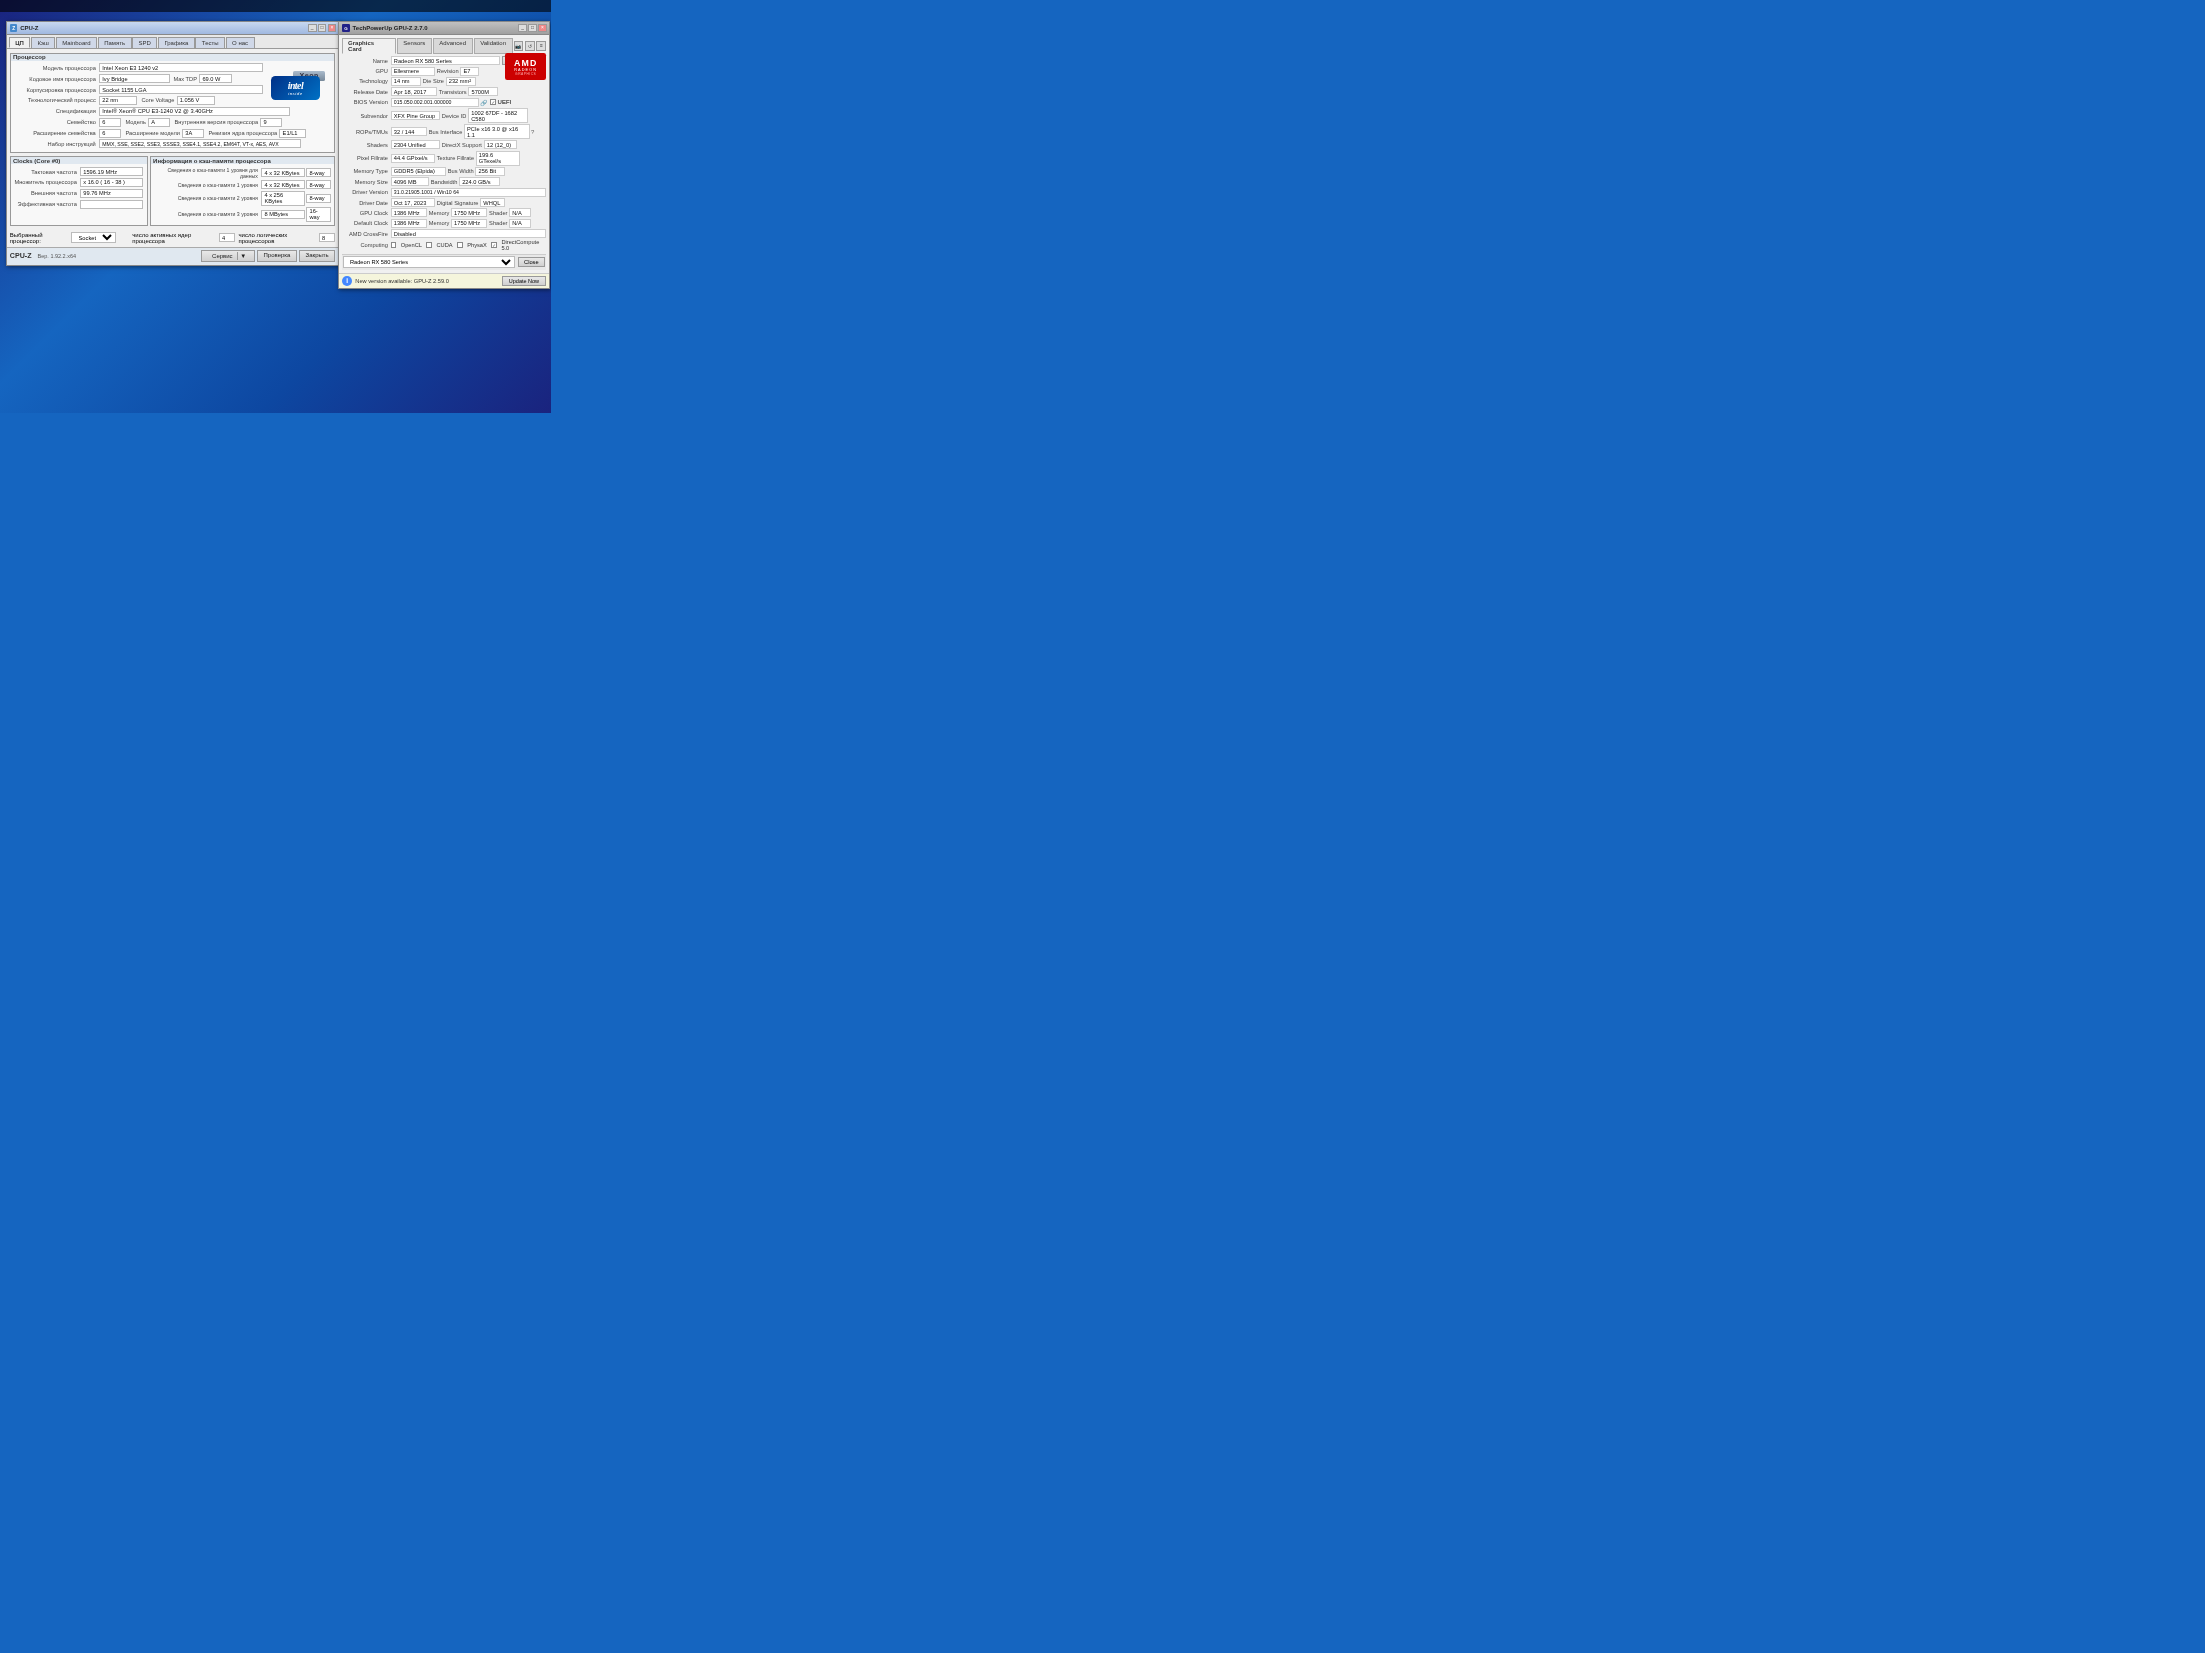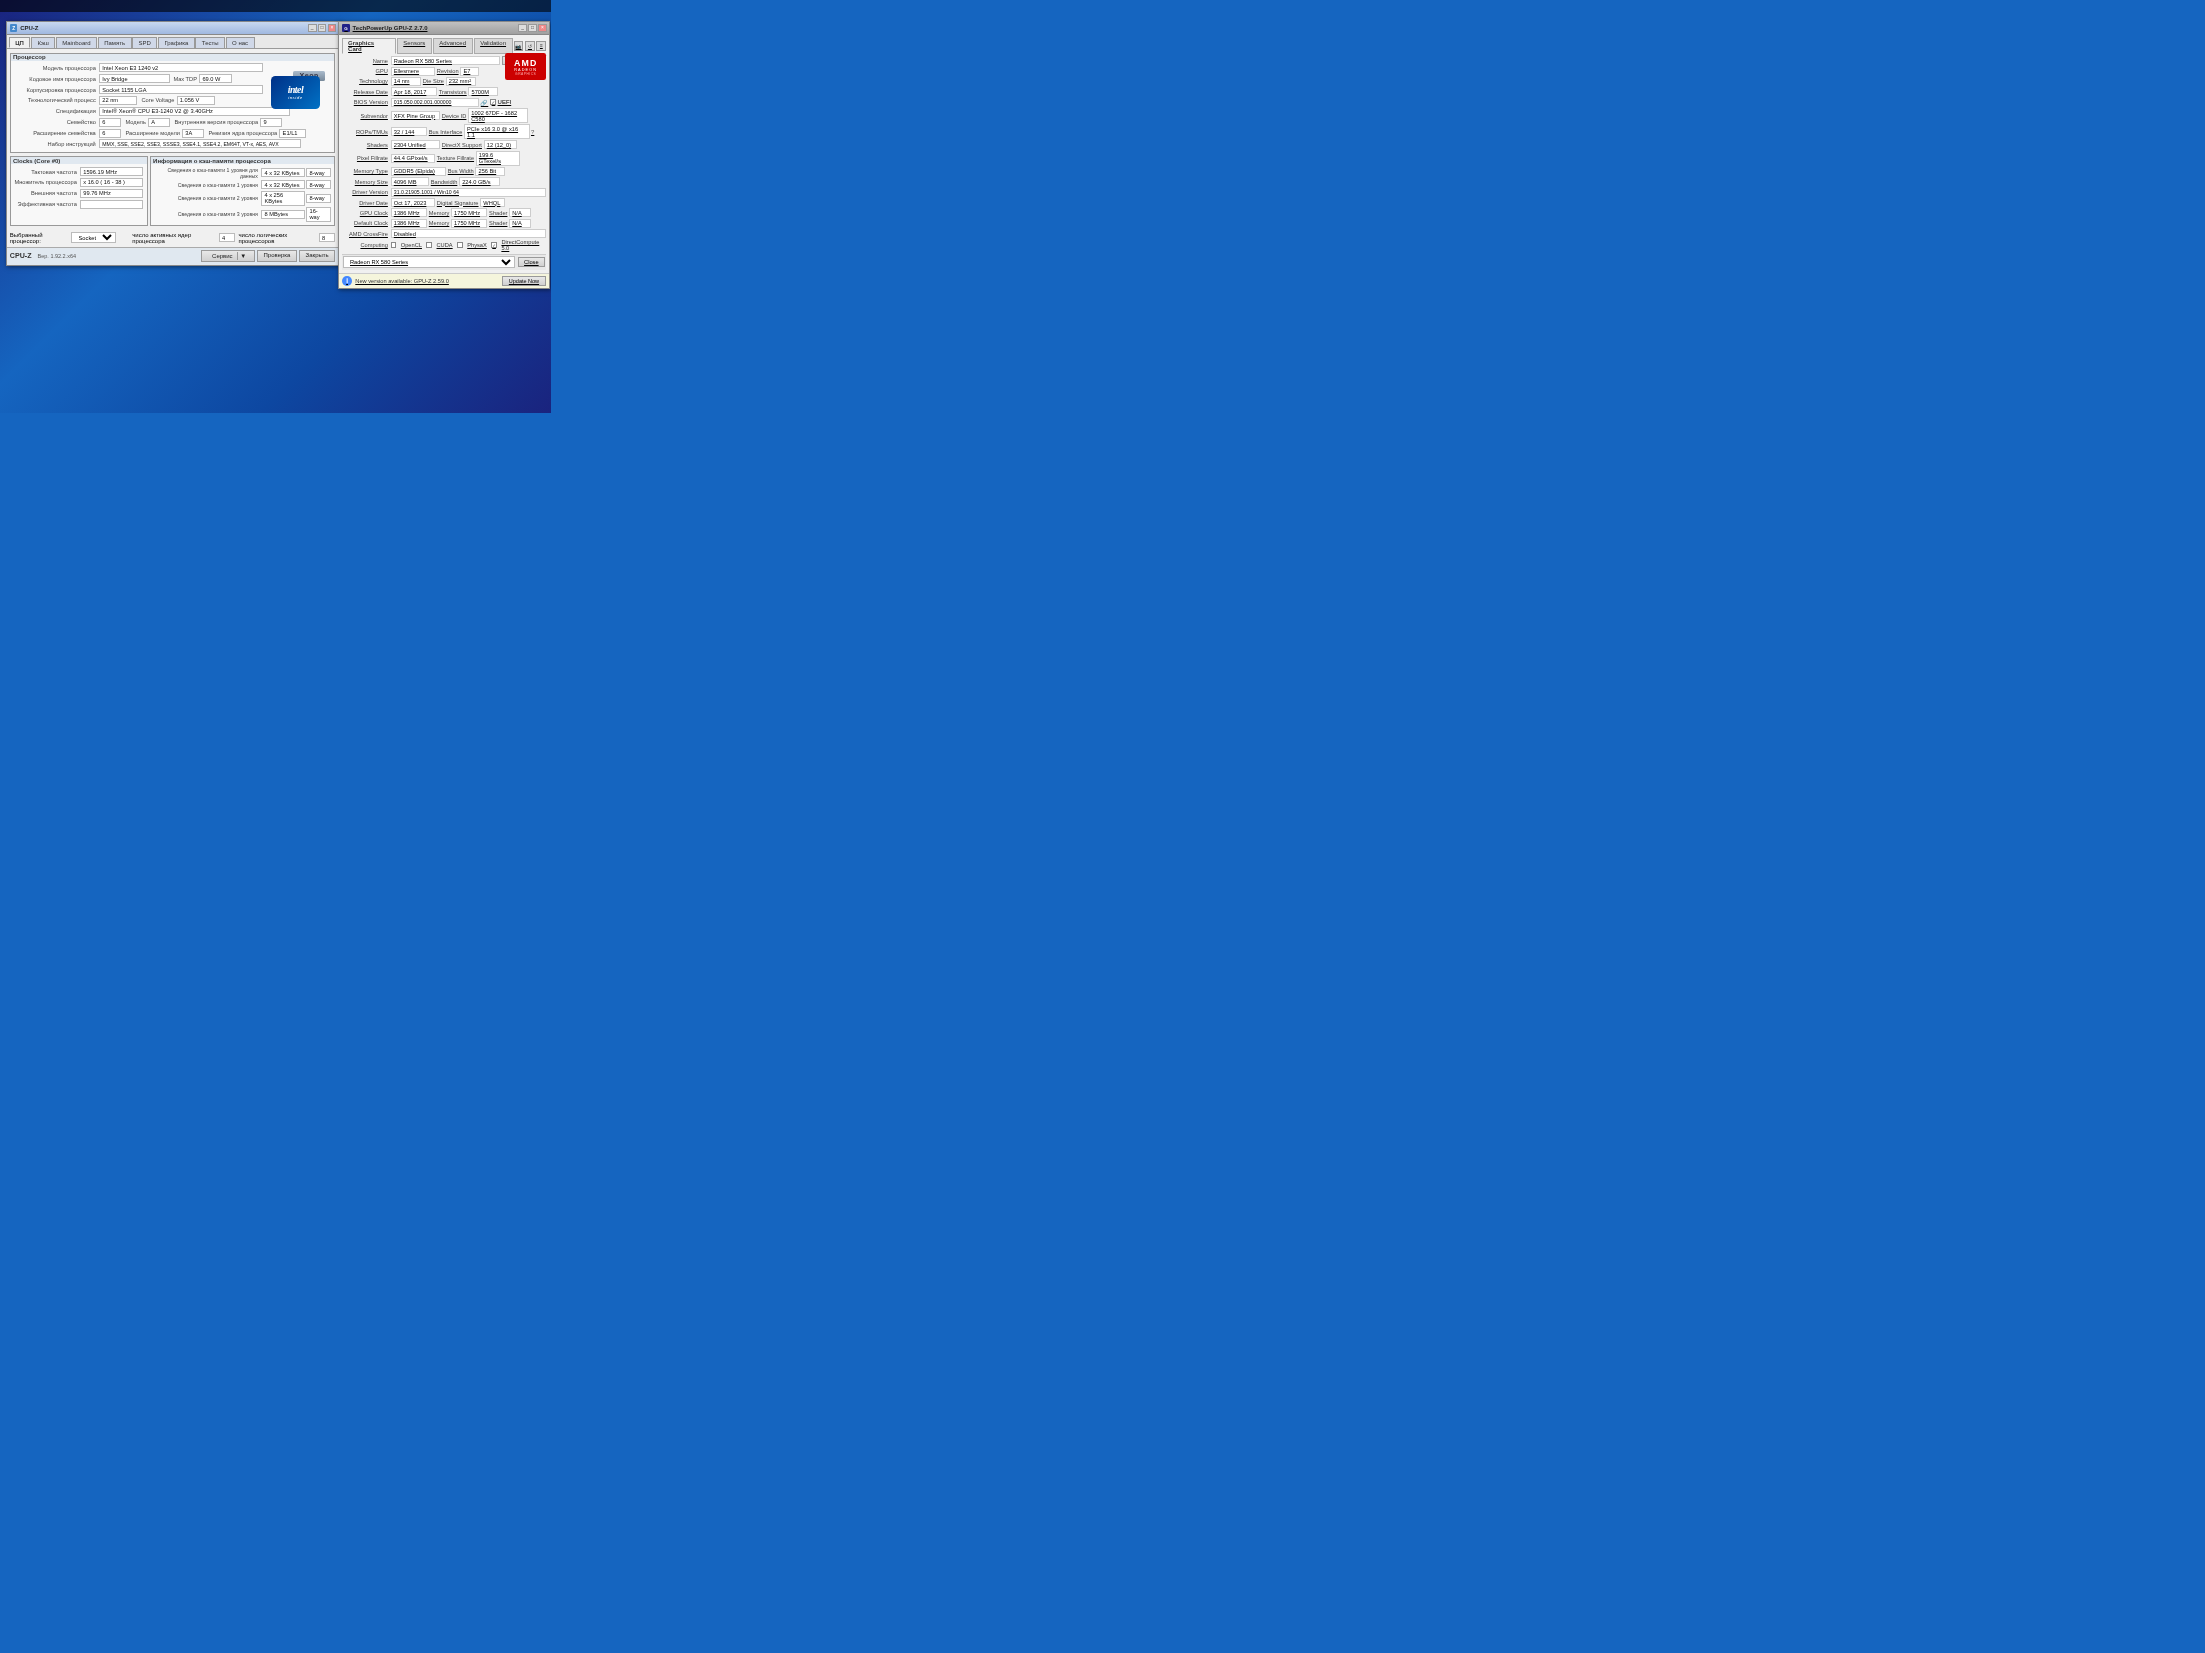--- a/index.html
+++ b/index.html
@@ -148,21 +148,21 @@
       color: #111;
       min-height: 8.8px;
     }
 
     
     .intel-logo {
       position: absolute;
       right: 5.5px;
       top: 5.5px;
       width: 49px;
-      height: 33px;
+      height: 24px;
       background: linear-gradient(135deg, #003087 0%, #0071c5 100%);
       border-radius: 4.4px;
       display: flex;
       flex-direction: column;
       align-items: center;
       justify-content: center;
       color: white;
       font-style: italic;
     }
     .intel-inner {
@@ -243,21 +243,20 @@
 
     
     .gpuz-window {
       position: absolute;
       top: 21px;
       right: 1.1px;
       width: 212px;
       background: #f0f0f0;
       border: 0.5px solid #888;
       box-shadow: 1.1px 1.1px 4.4px rgba(0,0,0,0.5);
-      text-decoration: underline;
     }
     .gpuz-titlebar {
       background: linear-gradient(to bottom, #c0c0c0, #a0a0a0);
       height: 13px;
       display: flex;
       align-items: center;
       padding: 0 3.3px;
       border-bottom: 0.5px solid #888;
       position: relative;
     }

